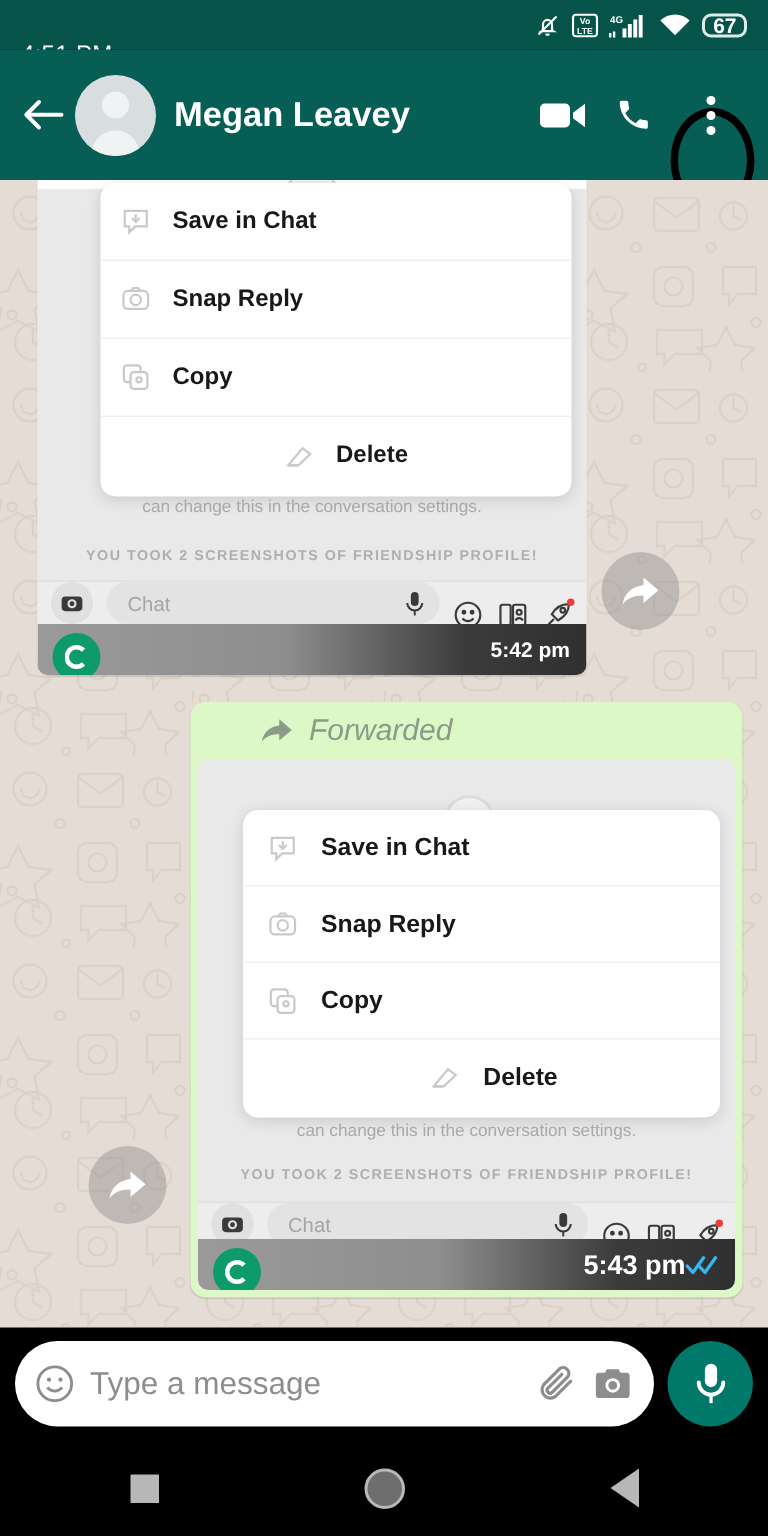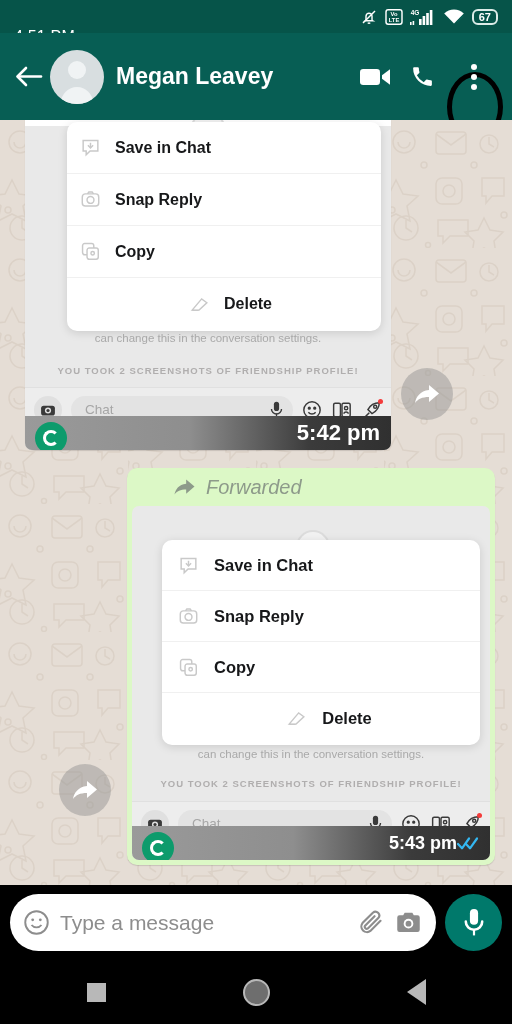--- a/index.html
+++ b/index.html
@@ -18,21 +18,21 @@
     display: flex; align-items: center; justify-content: space-between;
     padding: 0 14px;
   }
   #status-clock { color: #fff; font-size: 16px; font-weight: normal; letter-spacing: .2px; margin-top: 40px; }
   #status-icons { display: flex; align-items: center; gap: 7px; }
   .sicon { display: block; }
   #battery-box {
     border: 2px solid #dcece8; border-radius: 6px;
     padding: 0 5px; height: 16px; display: flex; align-items: center;
   }
-  #battery-text { color: #fff; font-size: 11px; font-weight: bold; }
+  #battery-text { color: #fff; font-size: 14px; font-weight: bold; }
 
   
   #chat-header {
     position: absolute; top: 33px; left: 0; width: 512px; height: 87px;
     background: #075E54; display: flex; align-items: center; padding: 0 10px 0 8px;
   }
   #back-btn { width: 42px; display: flex; align-items: center; justify-content: center; cursor: pointer; }
   #avatar {
     width: 54px; height: 54px; border-radius: 50%;
     background: #d8dee0; margin-right: 12px;
@@ -96,21 +96,21 @@
   .ctx-item:last-child { border-bottom: none; justify-content: center; }
   .ctx-icon { display: flex; align-items: center; justify-content: center; flex: none; }
   .ctx-label { color: #17181a; font-weight: bold; }
   .convo-note { position: absolute; text-align: center; color: #a9a9a9; white-space: nowrap; }
   .screenshot-note {
     position: absolute; text-align: center; color: #b0aeae;
     letter-spacing: 1px; font-weight: bold; white-space: nowrap;
   }
   .snap-chatbar {
     position: absolute; left: 0; right: 0; background: #ededed;
-    display: flex; align-items: center; border-top: 1px solid #e0e0e0;
+    display: flex; border-top: 1px solid #e0e0e0;
   }
   .snap-cam {
     border-radius: 50%; background: #e0e0e0; flex: none;
     display: flex; align-items: center; justify-content: center;
   }
   .snap-input {
     flex: 1; background: #e3e3e3; border-radius: 999px;
     display: flex; align-items: center; justify-content: space-between;
   }
   .snap-input-ph { color: #a6a6a6; }
@@ -381,21 +381,21 @@
                 </svg>
                 <i style="position:absolute;right:-1px;top:-1px;width:5px;height:5px;border-radius:50%;background:#f43b3b;"></i>
               </span>
             </span>
           </div>
 
           <div class="snap-bottombar" style="height:34px; padding-right:11px;">
             <span class="snap-green-circle" style="left:10px; bottom:-4px; width:32px; height:32px;">
               <span style="width:16px;height:16px;border-radius:50%;border:3px solid #fff;border-right-color:transparent;display:block;"></span>
             </span>
-            <span class="msg-time" style="font-size:22px;">5:42 pm</span>
+            <span class="msg-time" style="font-size:14px;">5:42 pm</span>
           </div>
 
         </div>
       </div>
     </div>
 
     <div id="bubble-2">
       <div id="fwd-row">
         <svg width="25" height="20" viewBox="0 0 28 24" fill="#8d9a8a">
           <path d="M16 3v5C7 9 3 15 2 21c3-4 7-6 14-6v5l10-8.5z"></path>

